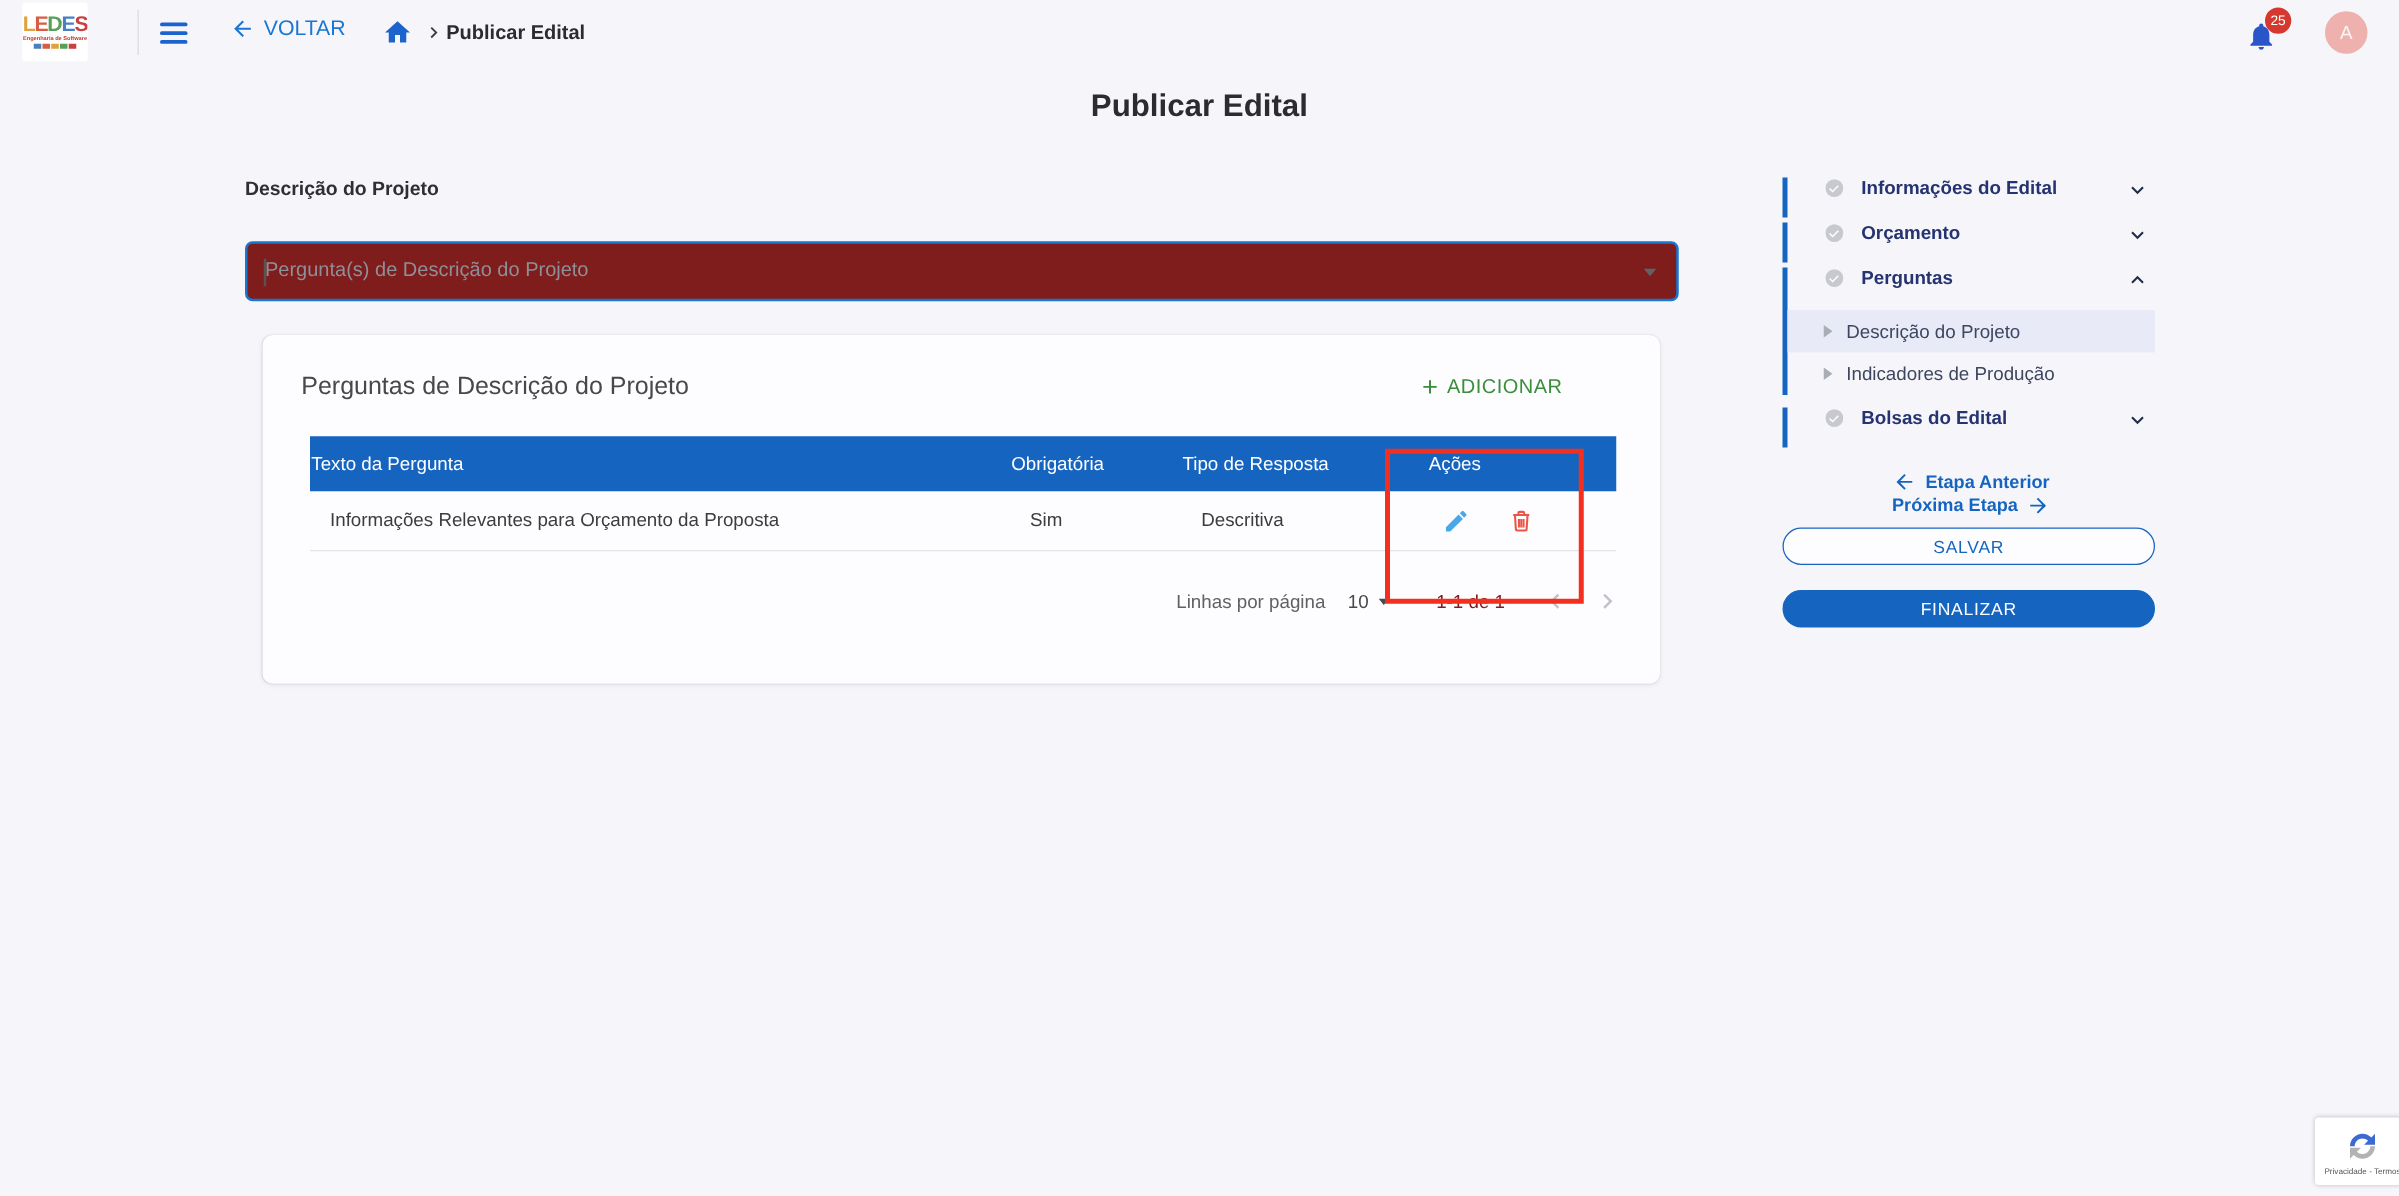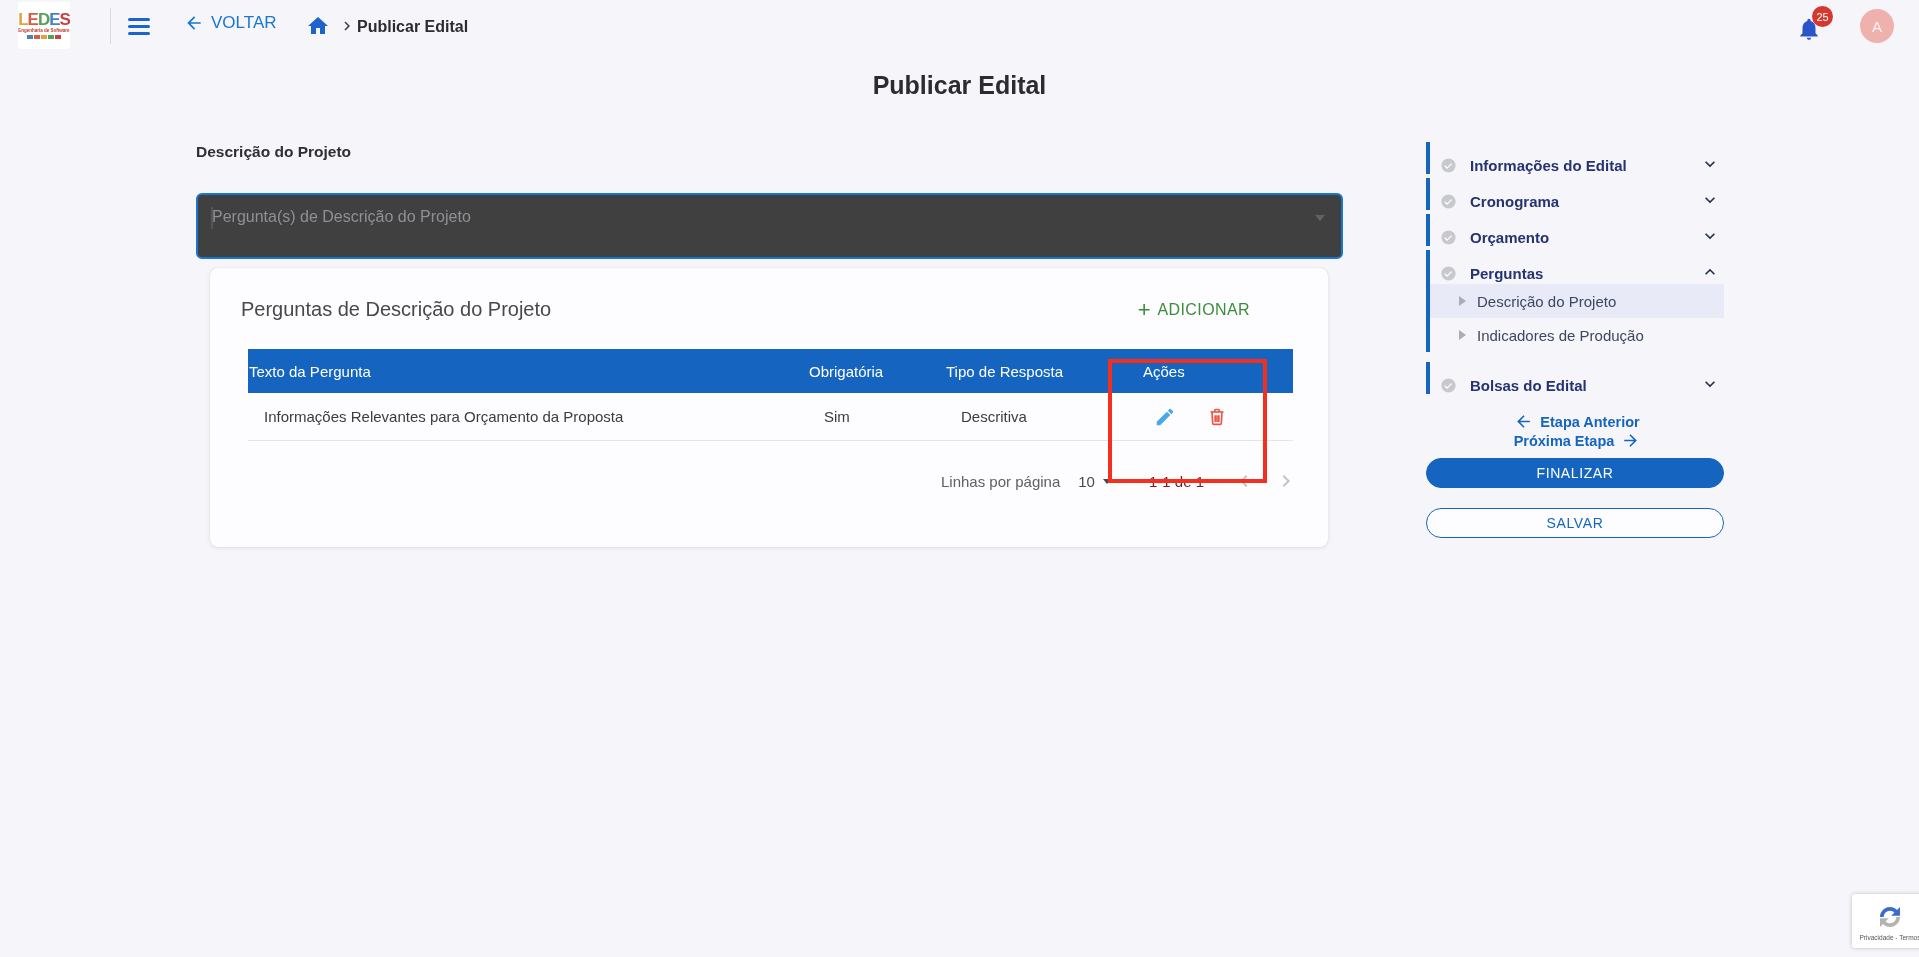--- a/index.html
+++ b/index.html
@@ -36,22 +36,22 @@
   .bell { position:absolute; left:0; top:6px; width:26px; height:26px; color:#2a55c9; }
   .badge { position:absolute; left:16px; top:-4px; min-width:21px; height:21px; border-radius:11px;
            background:#d5382e; color:#fff; font-size:11px; display:flex; align-items:center; justify-content:center; }
   .avatar { position:absolute; left:1860px; top:9px; width:34px; height:34px; border-radius:50%;
             background:#efb1ad; color:#fdf4f3; font-size:15px; display:flex; align-items:center;
             justify-content:center; cursor:pointer; }
   
   .page-title { position:absolute; top:71px; left:0; width:1919px; text-align:center;
                 font-size:25px; font-weight:700; color:#2b2b30; }
   .section-heading { position:absolute; left:196px; top:143px; font-size:15.5px; font-weight:700; color:#2f2f33; }
-  .select-field { position:absolute; left:196px; top:193px; width:1147px; height:66px;
-                  border:2px solid #1976d2; border-radius:6px; background:#404040; cursor:text; }
+  .select-field { position:absolute; left:196px; top:193px; width:1147px; height:48px;
+                  border:2px solid #1976d2; border-radius:6px; background:#7f1d1d; cursor:text; }
   .select-placeholder { position:absolute; left:14px; top:13px; font-size:16px; color:#8f8f97; }
   .caret { position:absolute; left:13px; top:12px; width:1.5px; height:22px; background:#555; }
   .select-arrow { position:absolute; right:16px; top:20px; width:0; height:0;
                   border-left:5px solid transparent; border-right:5px solid transparent;
                   border-top:6px solid #5f6368; cursor:pointer; }
   
   .card { position:absolute; left:210px; top:268px; width:1118px; height:279px; background:#fdfdff;
           border-radius:8px; box-shadow:0 1px 4px rgba(40,40,70,.10), 0 0 1px rgba(40,40,70,.18); }
   .card-header { display:flex; justify-content:space-between; align-items:center; padding:30px 78px 0 31px; }
   .card-title { font-size:20px; color:#48484c; }
@@ -76,22 +76,22 @@
   .rpp-arrow { width:0; height:0; border-left:4.5px solid transparent; border-right:4.5px solid transparent;
                border-top:5.5px solid #4a4a4e; }
   .range { margin:0 28px 0 38px; color:#7f1d1d; }
   .pg-chev { width:24px; height:24px; color:#c2c2c8; cursor:pointer; }
   .pg-chev + .pg-chev { margin-left:18px; }
   
   .annotation-rect { position:absolute; left:1108px; top:359px; width:159px; height:124px;
                      border:4px solid #f3301f; pointer-events:none; }
   
   .sidebar { position:absolute; left:1426px; top:142px; width:298px; }
-  .side-item { position:relative; height:32px; margin-bottom:4px; display:flex; align-items:flex-end;
-               border-left:4px solid #1565c0; padding-left:10px; cursor:pointer; }
+  .side-item { position:relative; height:32px; margin-bottom:4px; display:flex; align-items:flex-start;
+               border-left:4px solid #1565c0; padding-left:29px; cursor:pointer; }
   .pg-group { border-left:4px solid #1565c0; margin-bottom:10px; }
   .pg-group .side-item { border-left:none; margin-bottom:2px; }
   .check-circle { width:17px; height:17px; margin-right:13px; color:#c7c9cf; flex:none; }
   .side-label { flex:1; font-size:15px; font-weight:600; color:#253371; }
   .side-chev { width:20px; height:20px; color:#22304d; margin-right:4px; flex:none; }
   .sub-item { display:flex; align-items:center; height:34px; padding-left:29px; cursor:pointer; }
   .sub-item.active { background:#e8ebf7; }
   .sub-tri { width:0; height:0; border-top:5px solid transparent; border-bottom:5px solid transparent;
              border-left:7px solid #a9adb5; margin-right:11px; }
   .sub-label { font-size:15px; color:#3d4660; font-weight:500; }
@@ -242,34 +242,20 @@
         </svg>
     </span>
     <span class="side-label">Informações do Edital</span>
     <span class="side-chev">
       <svg width="20" height="20" viewBox="0 0 24 24" fill="currentColor">
           <path d="M7.41 8.59L12 13.17l4.59-4.58L18 10l-6 6-6-6 1.41-1.41z"></path>
         </svg>
     </span>
   </div>
 
-  <div class="side-item">
-    <span class="check-circle">
-      <svg width="17" height="17" viewBox="0 0 24 24">
-          <circle cx="12" cy="12" r="10" fill="currentColor"></circle>
-          <path fill="#fff" d="M10 14.6l-2.8-2.8-1.2 1.2 4 4 7-7-1.2-1.2z"></path>
-        </svg>
-    </span>
-    <span class="side-label">Cronograma</span>
-    <span class="side-chev">
-      <svg width="20" height="20" viewBox="0 0 24 24" fill="currentColor">
-          <path d="M7.41 8.59L12 13.17l4.59-4.58L18 10l-6 6-6-6 1.41-1.41z"></path>
-        </svg>
-    </span>
-  </div>
 
   <div class="side-item">
     <span class="check-circle">
       <svg width="17" height="17" viewBox="0 0 24 24">
           <circle cx="12" cy="12" r="10" fill="currentColor"></circle>
           <path fill="#fff" d="M10 14.6l-2.8-2.8-1.2 1.2 4 4 7-7-1.2-1.2z"></path>
         </svg>
     </span>
     <span class="side-label">Orçamento</span>
     <span class="side-chev">
@@ -328,22 +314,22 @@
       <span>Etapa Anterior</span>
     </div>
     <div class="step-link">
       <span>Próxima Etapa</span>
       <svg viewBox="0 0 24 24" fill="#1565c0">
           <path d="M12 4l-1.41 1.41L16.17 11H4v2h12.17l-5.58 5.59L12 20l8-8z"></path>
         </svg>
     </div>
   </div>
 
+  <div class="btn btn-save">SALVAR</div>
   <div class="btn btn-finish">FINALIZAR</div>
-  <div class="btn btn-save">SALVAR</div>
 </aside>
 
 <div class="recaptcha">
   <svg width="30" height="30" viewBox="0 0 24 24">
     <g fill="#3b6ad1">
         <path d="M17.65 6.35C16.2 4.9 14.2 4 12 4c-4.42 0-7.99 3.58-8 8h3c0-2.76 2.24-5 5-5 1.38 0 2.63.56 3.54 1.46L13 11h7V4l-2.35 2.35z"></path>
       </g>
     <g fill="#b3b3b3" transform="rotate(180 12 12)">
         <path d="M17.65 6.35C16.2 4.9 14.2 4 12 4c-4.42 0-7.99 3.58-8 8h3c0-2.76 2.24-5 5-5 1.38 0 2.63.56 3.54 1.46L13 11h7V4l-2.35 2.35z"></path>
       </g>

